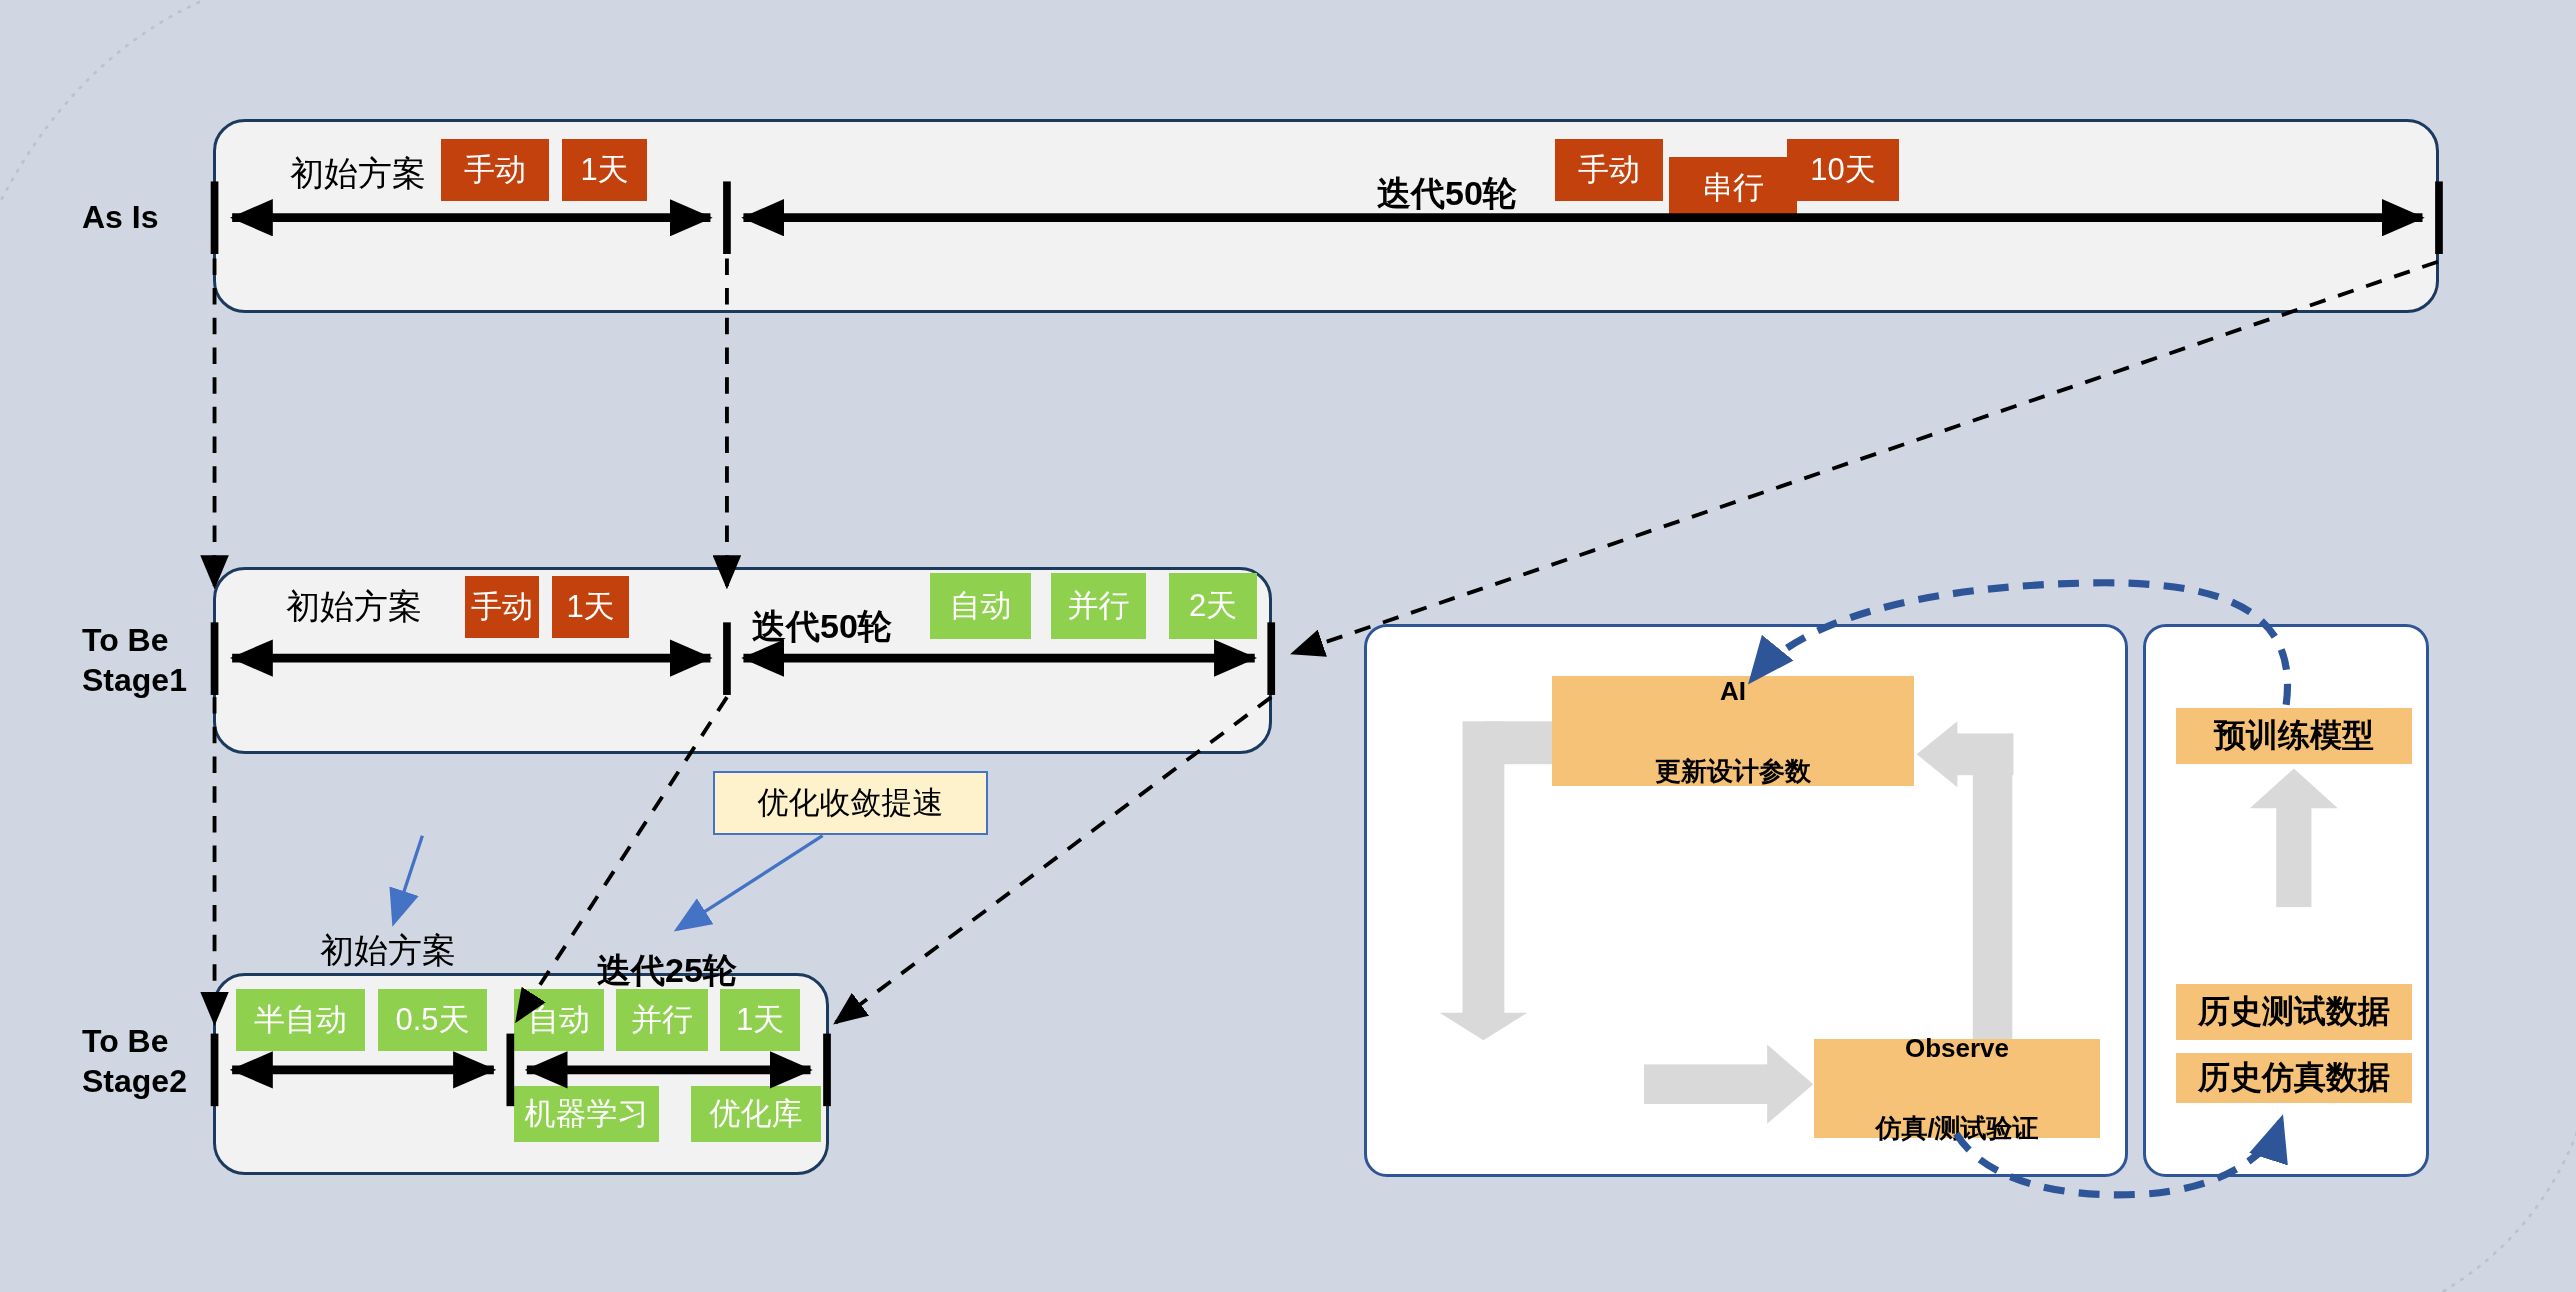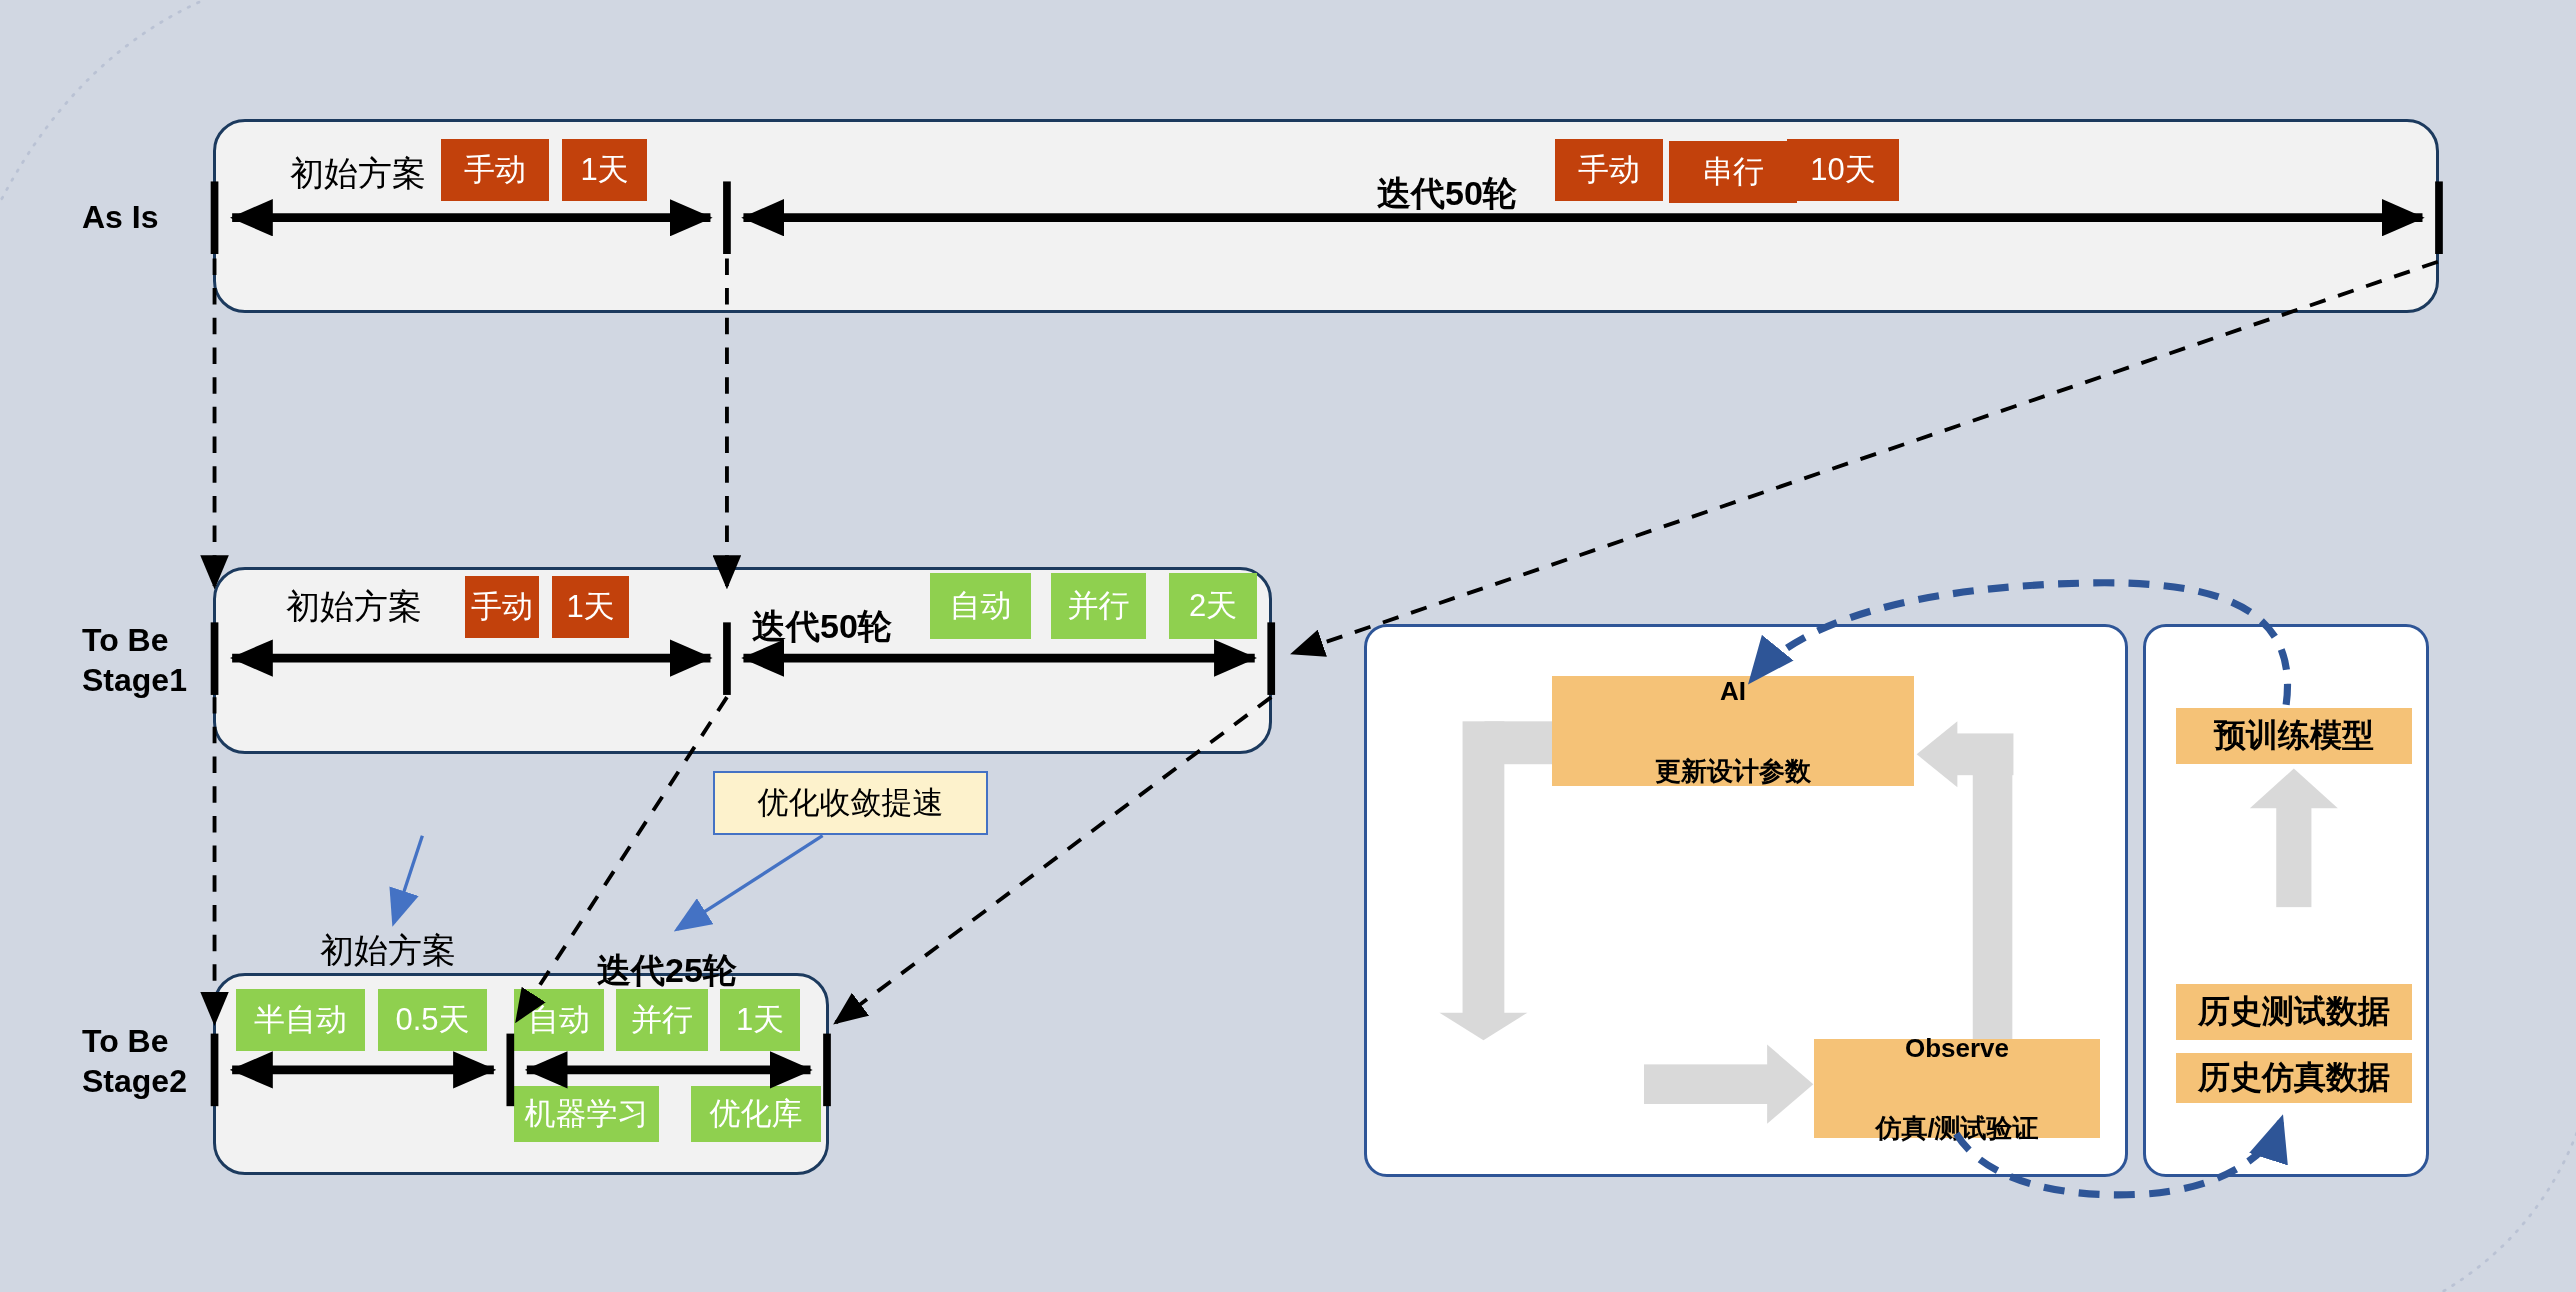--- a/index.html
+++ b/index.html
@@ -47,21 +47,21 @@
   }
   .tag.red   { background:#c2410c;text-align:right; }
   .tag.green { background:#8fd04f; }
 
   
   #t-asis-init { left:290px; top:153px; }
   #tag-a1 { left:441px;  top:139px; width:108px; height:62px; }
   #tag-a2 { left:562px; top:139px; width:85px; height:62px; }
   #t-asis-iter { left:1377px; top:153px; }
   #tag-a3 { left:1555px; top:139px; width:108px; height:62px; }
-  #tag-a4 { left:1669px; top:141px; width:128px; height:62px; }
+  #tag-a4 { left:1669px; top:157px; width:128px; height:62px; }
   #tag-a5 { left:1787px; top:139px; width:112px; height:62px; }
 
   
   #t-s1-init { left:286px; top:586px; }
   #tag-b1 { left:465px;  top:576px; width:74px; height:62px; }
   #tag-b2 { left:552px; top:576px; width:77px; height:62px; }
   #t-s1-iter { left:752px; top:586px; }
   #tag-b3 { left:930px; top:573px; width:101px; height:66px; }
   #tag-b4 { left:1051px; top:573px; width:95px; height:66px; }
   #tag-b5 { left:1169px; top:573px; width:88px; height:66px; }

